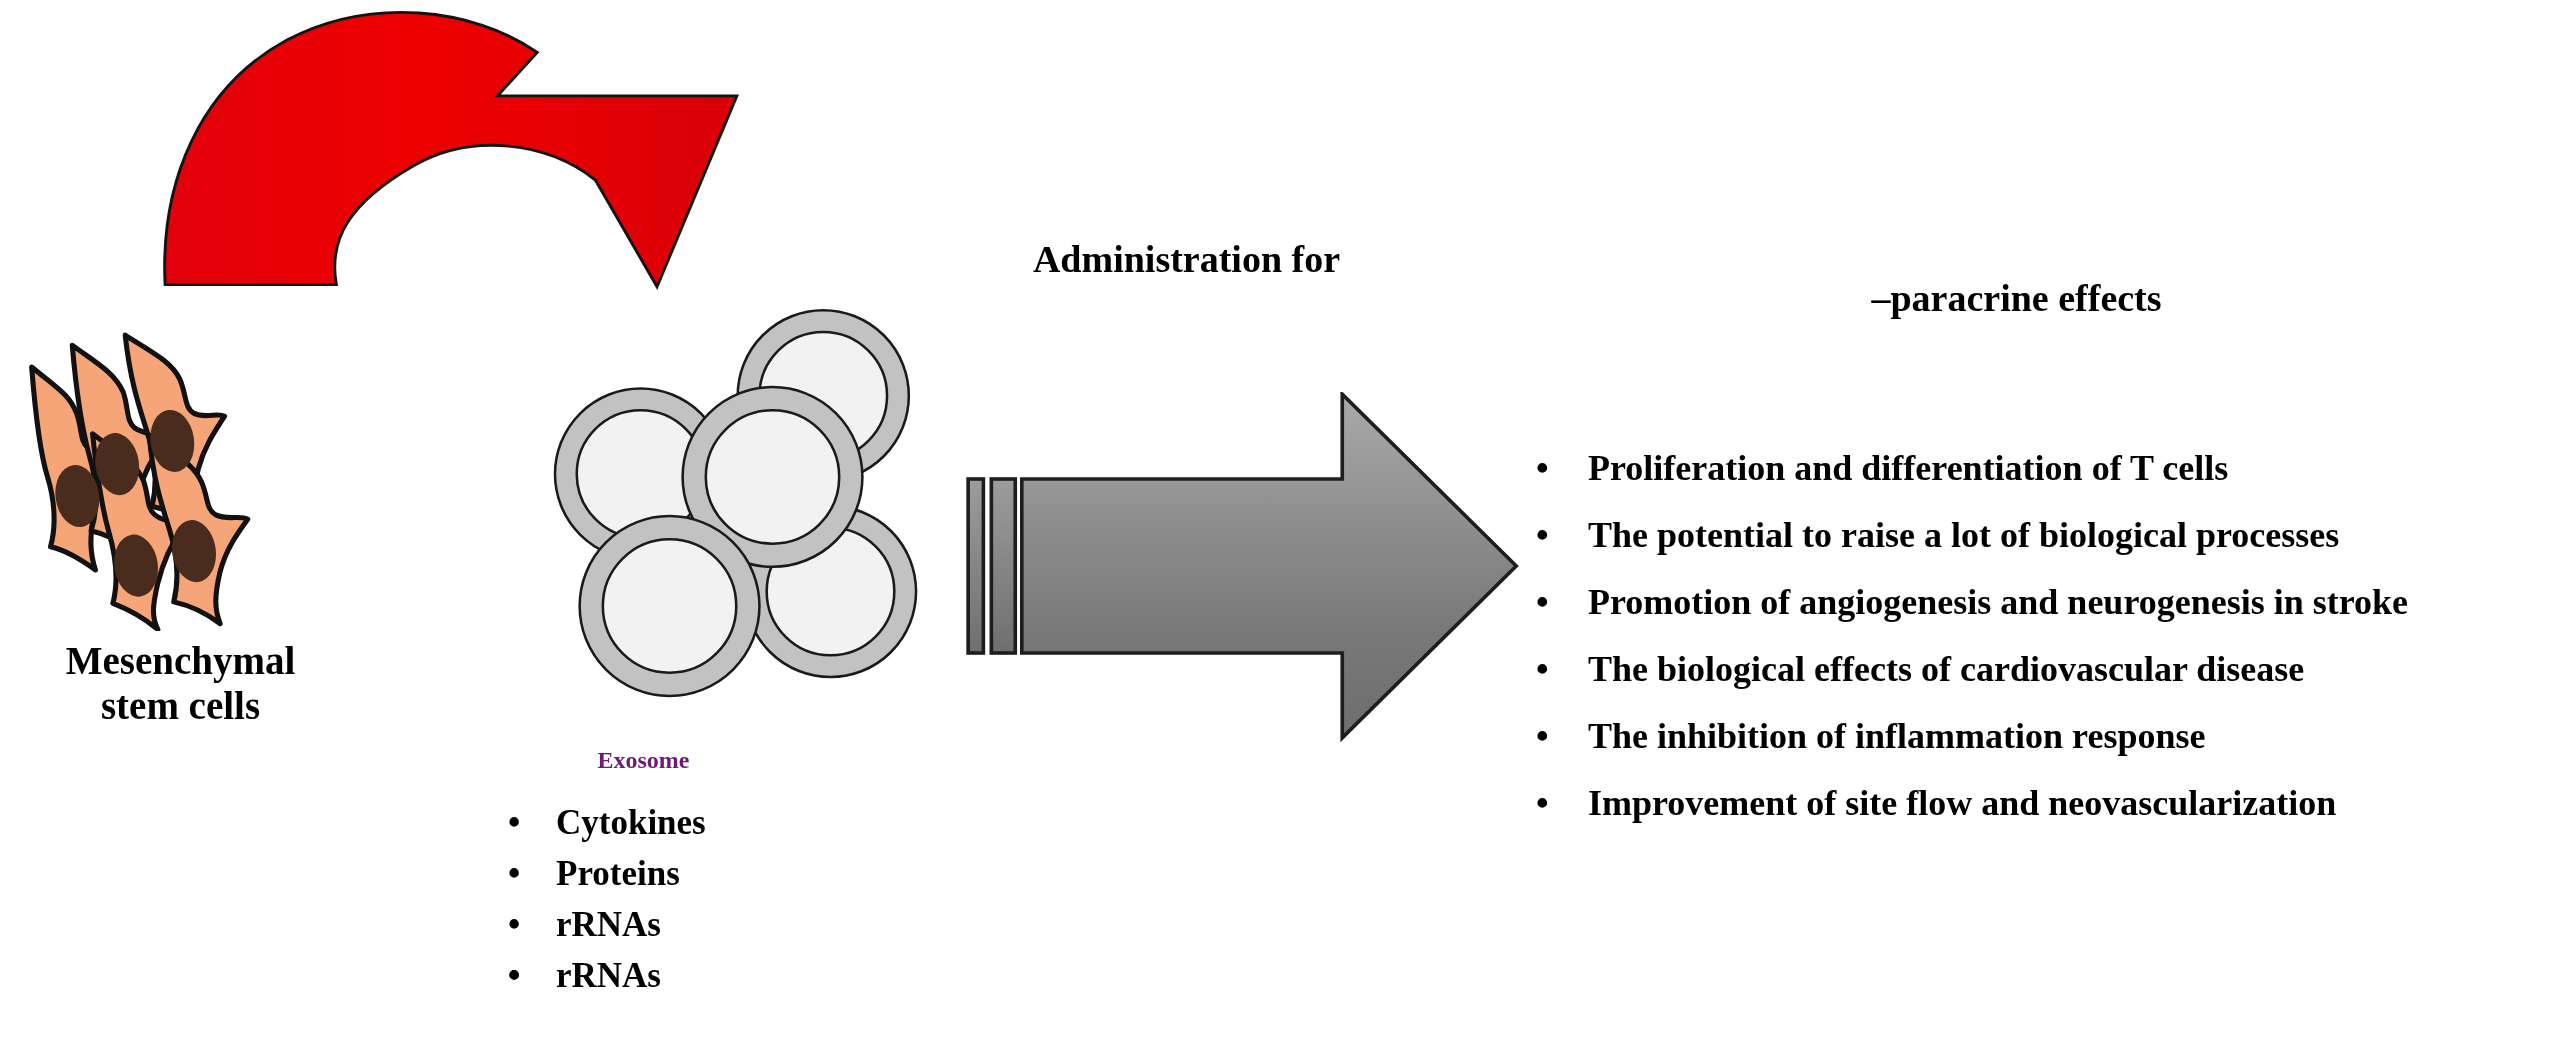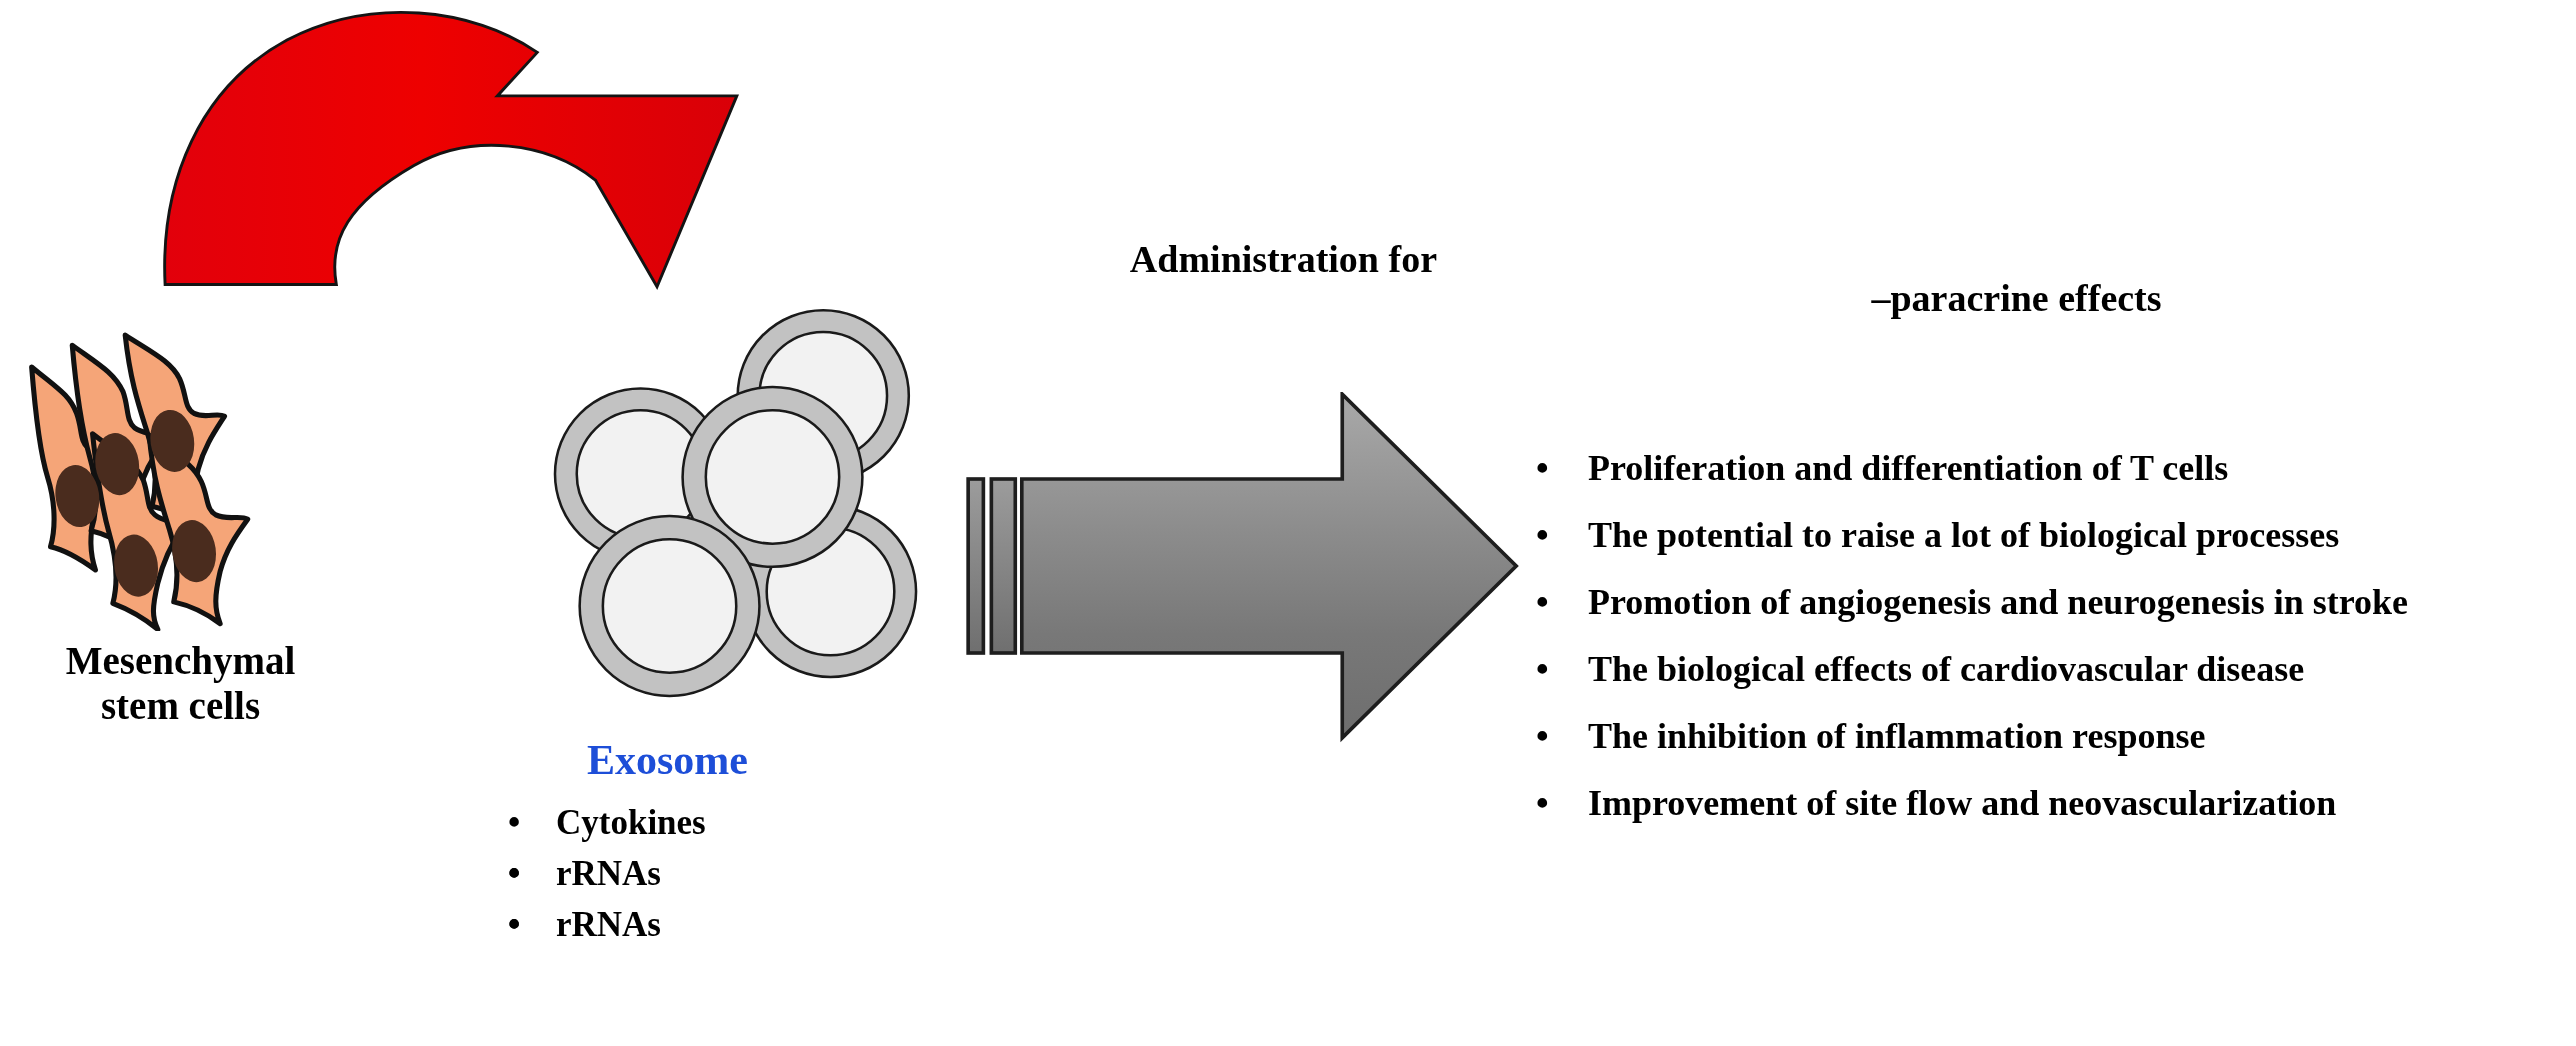--- a/index.html
+++ b/index.html
@@ -13,27 +13,27 @@
   
   .label-msc{
     position:absolute;left:0px;top:638px;width:305px;
     text-align:center;font-weight:700;font-size:39px;line-height:45px;
     color:#000;
     padding-left:28px;
   }
   .label-msc .l2{display:block;}
 
   .label-exosome{
-    position:absolute;left:450px;top:740px;width:435px;
-    text-align:center;font-weight:700;font-size:42px;line-height:41px;color:#1d4ed8;
+    position:absolute;left:426px;top:740px;width:435px;
+    text-align:center;font-weight:700;font-size:24px;line-height:41px;color:#701a75;
   }
 
   .heading-admin{
     position:absolute;left:936px;top:239px;width:501px;
-    text-align:right;font-weight:700;font-size:38px;line-height:41px;color:#000;
+    text-align:center;font-weight:700;font-size:38px;line-height:41px;color:#000;
   }
   .heading-admin .l2{display:block;}
 
   .heading-damaged{
     position:absolute;left:1465px;top:243px;width:1103px;
     text-align:center;font-weight:700;font-size:38px;line-height:44px;color:#000;
   }
   .heading-damaged .l2{display:block;margin-top:33px;}
 
   
@@ -167,20 +167,21 @@
 
   <div class="label-exosome">Exosome</div>
 
   <ul class="blist exo-list">
     <li>
       <span class="bullet">•</span>
       <span class="txt">Cytokines</span>
     </li>
     <li>
       <span class="bullet">•</span>
+      <span class="txt">Proteins</span>
     </li>
     <li>
       <span class="bullet">•</span>
       <span class="txt">rRNAs</span>
     </li>
     <li>
       <span class="bullet">•</span>
     </li>
     <li>
       <span class="bullet">•</span>

